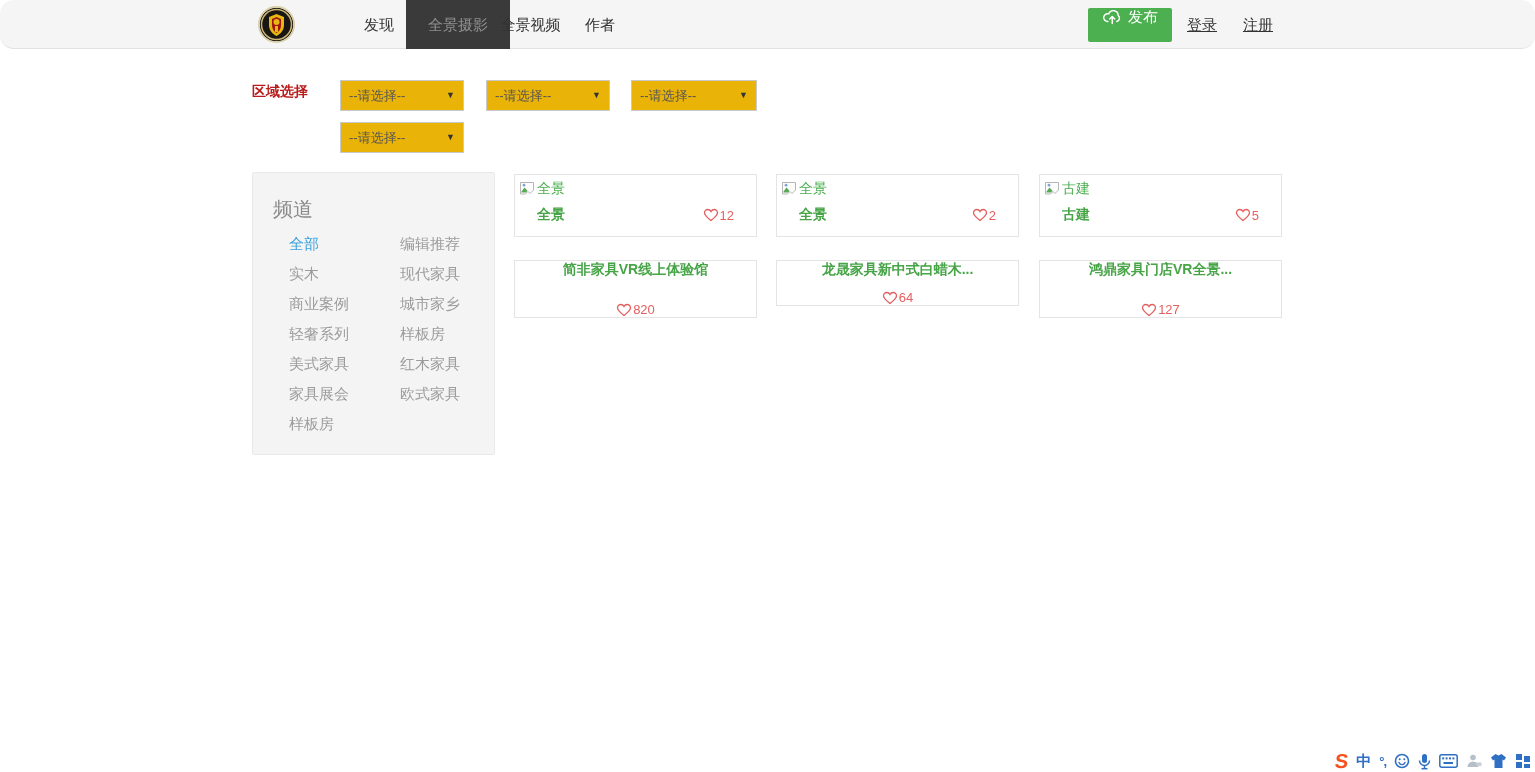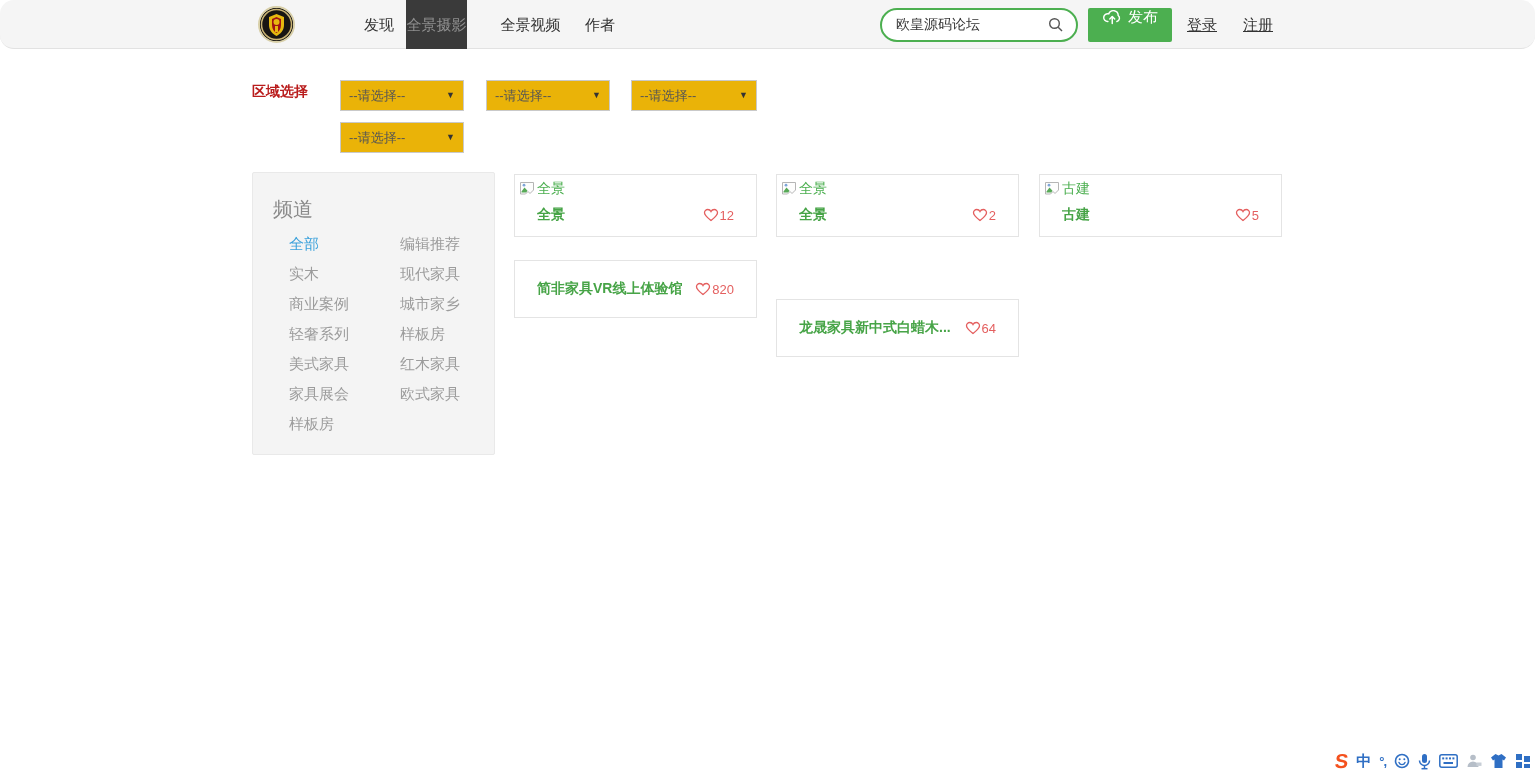--- a/index.html
+++ b/index.html
@@ -45,21 +45,21 @@
   .channel-item { font-size:15px; color:#9c9c9c; cursor:pointer; line-height:22px; }
   .channel-item.active { color:#3ba1db; }
 
   
   .card { position:absolute; width:243px; background:#fff; border:1px solid #e4e4e4; }
   .img-row { display:flex; align-items:center; gap:2px; padding:5px 0 0 4px; height:22px; }
   .img-alt { font-size:14px; color:#4caf50; }
   .title-row { display:flex; align-items:center; justify-content:space-between;
     padding:0 22px; }
   .card.r1 .title-row { margin-top:9px; }
-  .card.r2 .title-row { height:100%; }
+  .card.r2 .title-row { height:100%;flex-direction:column; }
   .card-title { font-size:14px; font-weight:bold; color:#47a447; cursor:pointer;
     white-space:nowrap; overflow:hidden; }
   .likes { display:flex; align-items:center; gap:1px; cursor:pointer; flex:none; }
   .like-num { font-size:13px; color:#e45f5f; }
 
   
   .ime-bar { position:absolute; right:4px; bottom:1px; height:20px;
     display:flex; align-items:center; gap:8px; }
   .ime-ico { display:flex; align-items:center; justify-content:center; cursor:pointer; }
   .sogou-s { font-size:20px; font-weight:900; color:#f4511e; line-height:20px;
@@ -78,31 +78,24 @@
         <circle cx="16.5" cy="16.5" r="16.5" fill="#181512"></circle>
         <circle cx="16.5" cy="16.5" r="15" fill="none" stroke="#c8b273" stroke-width="1.5"></circle>
         <path d="M16.5 6 L24 9 L24 17 C24 23 20 26 16.5 28 C13 26 9 23 9 17 L9 9 Z" fill="#e6b80f"></path>
         <path d="M16.5 9 L21 11 L21 17 C21 21 19 23.5 16.5 25 C14 23.5 12 21 12 17 L12 11 Z" fill="#a01414"></path>
         <circle cx="16.5" cy="14" r="3" fill="#e6b80f"></circle>
         <path d="M15 18 h3 v6 h-3 z" fill="#e6b80f"></path>
       </svg>
     </div>
 
     <div class="nav-item" style="left:352px;width:54px;">发现</div>
-    <div class="nav-item active" style="left:406px;width:61px;">全景摄影</div>
+    <div class="nav-item active" style="left:406px;width:104px;">全景摄影</div>
     <div class="nav-item" style="left:497px;width:67px;">全景视频</div>
     <div class="nav-item" style="left:580px;width:40px;">作者</div>
 
-    <div class="search-pill">
-      <input type="text" value="欧皇源码论坛" style="">
-      <svg class="mag" width="16" height="16" viewBox="0 0 16 16">
-        <circle cx="6.5" cy="6.5" r="4.8" fill="none" stroke="#555" stroke-width="1.4"></circle>
-        <line x1="10.2" y1="10.2" x2="14" y2="14" stroke="#555" stroke-width="1.4"></line>
-      </svg>
-    </div>
 
     <button class="publish-btn">
       <svg width="20" height="18" viewBox="0 0 24 22">
         <path d="M7 16.5 a4.8 4.8 0 1 1 1-9.4 A6 6 0 0 1 19.6 9.2 A4.2 4.2 0 0 1 18 16.5" fill="none" stroke="#fff" stroke-width="1.8" stroke-linecap="round"></path>
         <line x1="12.3" y1="19" x2="12.3" y2="11" stroke="#fff" stroke-width="1.8" stroke-linecap="round"></line>
         <path d="M9.3 13.5 L12.3 10.5 L15.3 13.5" fill="none" stroke="#fff" stroke-width="1.8" stroke-linecap="round" stroke-linejoin="round"></path>
       </svg>
       <span>发布</span>
     </button>
 
@@ -213,32 +206,43 @@
       <span class="card-title">简非家具VR线上体验馆</span>
       <span class="likes">
         <svg width="16" height="14" viewBox="0 0 16 14">
           <path d="M8 12.5 C4.5 9.8 1.5 7.5 1.5 4.8 C1.5 3 3 1.5 4.8 1.5 C6.2 1.5 7.4 2.3 8 3.5 C8.6 2.3 9.8 1.5 11.2 1.5 C13 1.5 14.5 3 14.5 4.8 C14.5 7.5 11.5 9.8 8 12.5 Z" fill="none" stroke="#e45f5f" stroke-width="1.3"></path>
         </svg>
         <span class="like-num">820</span>
       </span>
     </div>
   </div>
 
-  <div class="card r2" style="left:776px;top:260px;height:58px;margin-top:39px;">
+  <div class="card r2" style="left:776px;top:260px;height:46px;">
     <div class="title-row">
       <span class="card-title">龙晟家具新中式白蜡木...</span>
       <span class="likes">
         <svg width="16" height="14" viewBox="0 0 16 14">
           <path d="M8 12.5 C4.5 9.8 1.5 7.5 1.5 4.8 C1.5 3 3 1.5 4.8 1.5 C6.2 1.5 7.4 2.3 8 3.5 C8.6 2.3 9.8 1.5 11.2 1.5 C13 1.5 14.5 3 14.5 4.8 C14.5 7.5 11.5 9.8 8 12.5 Z" fill="none" stroke="#e45f5f" stroke-width="1.3"></path>
         </svg>
         <span class="like-num">64</span>
       </span>
     </div>
   </div>
 
+  <div class="card r2" style="left:1039px;top:260px;height:58px;">
+    <div class="title-row">
+      <span class="card-title">鸿鼎家具门店VR全景...</span>
+      <span class="likes">
+        <svg width="16" height="14" viewBox="0 0 16 14">
+          <path d="M8 12.5 C4.5 9.8 1.5 7.5 1.5 4.8 C1.5 3 3 1.5 4.8 1.5 C6.2 1.5 7.4 2.3 8 3.5 C8.6 2.3 9.8 1.5 11.2 1.5 C13 1.5 14.5 3 14.5 4.8 C14.5 7.5 11.5 9.8 8 12.5 Z" fill="none" stroke="#e45f5f" stroke-width="1.3"></path>
+        </svg>
+        <span class="like-num">127</span>
+      </span>
+    </div>
+  </div>
 
   <div class="ime-bar">
     <span class="ime-ico sogou-s">S</span>
     <span class="ime-ico ime-zh">中</span>
     <span class="ime-ico ime-punct">°,</span>
     <span class="ime-ico">
       <svg width="16" height="16" viewBox="0 0 16 16">
         <circle cx="8" cy="8" r="6.5" fill="none" stroke="#2f6fc4" stroke-width="1.6"></circle>
         <circle cx="5.7" cy="6.3" r="1" fill="#2f6fc4"></circle>
         <circle cx="10.3" cy="6.3" r="1" fill="#2f6fc4"></circle>

